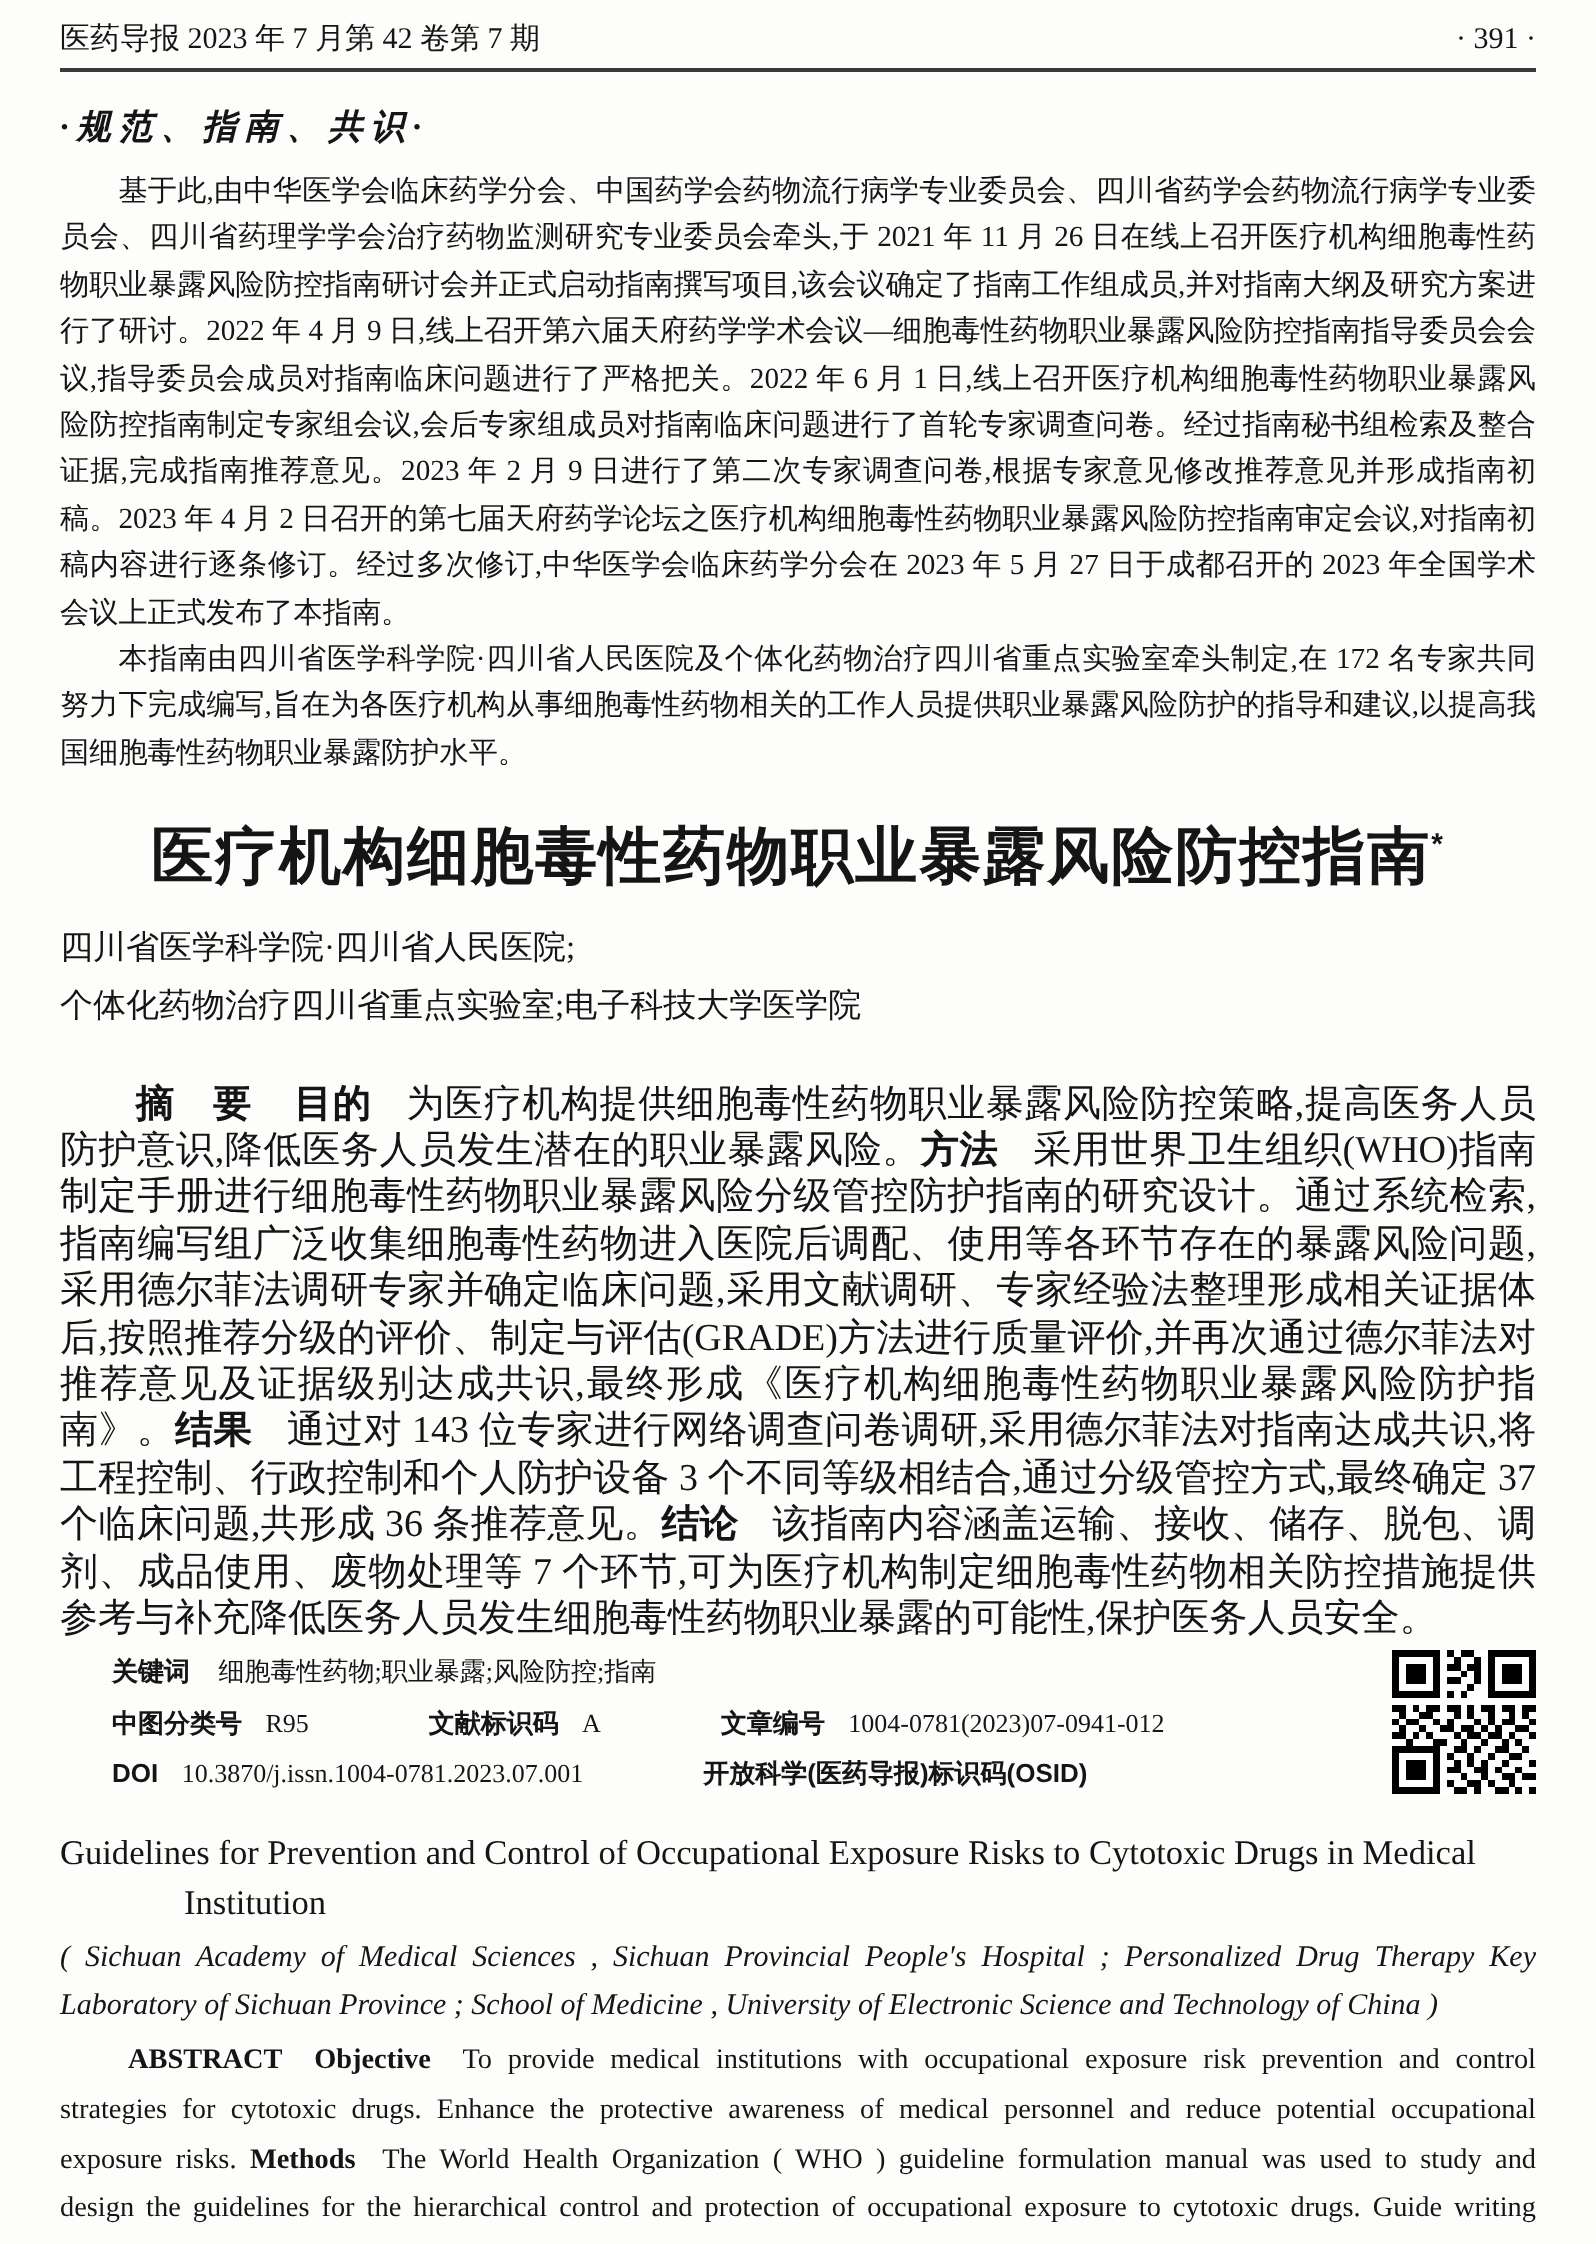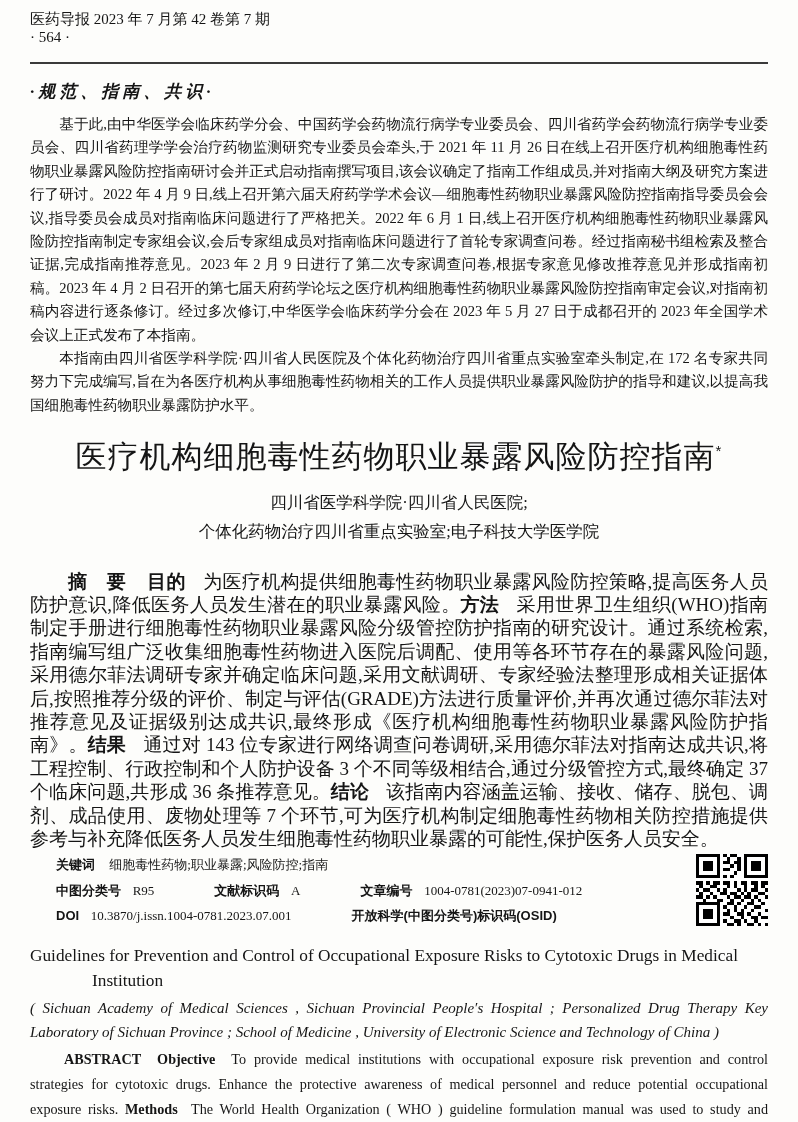--- a/index.html
+++ b/index.html
@@ -4,36 +4,36 @@
 <style>
   html,body { margin:0; padding:0; background:#888; }
   .page {
     width:798px; height:1122px; margin:0 auto; background:#fdfdfb;
     position:relative; overflow:hidden; color:#151515;
     font-family:"Liberation Serif","DejaVu Serif",serif;
     box-sizing:border-box; padding:8px 30px 0 30px;
   }
   
   .running-head { display:flex; justify-content:space-between; align-items:baseline;
-    font-size:15px; padding:2px 0 16px 0;flex-direction:column; }
+    font-size:15px; padding:2px 0 5px 0; }
   .head-rule { height:2px; background:#3a3a3a; border:0; margin:0; }
   
   .section-label { margin-top:16px; font-size:17px; font-weight:700; font-style:italic;
     letter-spacing:4px; }
   
   .editor-note { margin-top:10px; font-size:14.6px; line-height:23.4px; text-align:justify; }
   .editor-note p { margin:0; text-indent:2em; }
   .sans-b { font-family:"Liberation Sans","DejaVu Sans",sans-serif; font-weight:700; font-style:normal; }
   .lbl-space { display:inline-block; width:0.9em; }
   
   .article-title { margin:14px 0 0 0; text-align:center;
-    font-family:"Liberation Sans","DejaVu Sans",sans-serif; font-weight:400;
+    font-family:"Liberation Sans","DejaVu Sans",sans-serif; font-weight:700;
     font-size:31px; letter-spacing:1px; line-height:40px; }
   .article-title sup { font-size:15px; vertical-align:super; }
-  .affiliations { margin-top:10px; text-align:center; font-size:16.5px; line-height:29px; }
+  .affiliations { margin-top:10px; text-align:left; font-size:16.5px; line-height:29px; }
   
   .abstract-cn { margin-top:24px; font-size:19px; line-height:23.4px; text-align:justify; }
   .abstract-cn .para { margin:0; text-indent:2em; }
   .inline-gap { display:inline-block; width:1.1em; }
   
   .meta-block { position:relative; margin-top:2px; padding-right:92px; }
   .meta-line { margin:0; text-indent:2em; line-height:25.5px; font-size:13px; text-align:left; }
   .gap-lg { display:inline-block; width:60px; }
   .qr { position:absolute; top:2px; right:0; width:72px; height:72px; }
   .qr svg { width:72px; height:72px; shape-rendering:crispEdges; }
@@ -46,21 +46,21 @@
   .en-abstract { margin:2px 0 0 0; font-size:14.2px; line-height:24.8px;
     text-align:justify; text-indent:34px; word-spacing:1.5px; }
 </style>
 </head>
 <body>
 
 <div class="page">
 
   <div class="running-head">
     <span>医药导报 2023 年 7 月第 42 卷第 7 期</span>
-    <span>· 564 ·</span>
+    <span>· 391 ·</span>
   </div>
   <hr class="head-rule">
 
   <div class="section-label">·规范、指南、共识·</div>
 
   <section class="editor-note">
     <p>基于此,由中华医学会临床药学分会、中国药学会药物流行病学专业委员会、四川省药学会药物流行病学专业委员会、四川省药理学学会治疗药物监测研究专业委员会牵头,于 2021 年 11 月 26 日在线上召开医疗机构细胞毒性药物职业暴露风险防控指南研讨会并正式启动指南撰写项目,该会议确定了指南工作组成员,并对指南大纲及研究方案进行了研讨。2022 年 4 月 9 日,线上召开第六届天府药学学术会议—细胞毒性药物职业暴露风险防控指南指导委员会会议,指导委员会成员对指南临床问题进行了严格把关。2022 年 6 月 1 日,线上召开医疗机构细胞毒性药物职业暴露风险防控指南制定专家组会议,会后专家组成员对指南临床问题进行了首轮专家调查问卷。经过指南秘书组检索及整合证据,完成指南推荐意见。2023 年 2 月 9 日进行了第二次专家调查问卷,根据专家意见修改推荐意见并形成指南初稿。2023 年 4 月 2 日召开的第七届天府药学论坛之医疗机构细胞毒性药物职业暴露风险防控指南审定会议,对指南初稿内容进行逐条修订。经过多次修订,中华医学会临床药学分会在 2023 年 5 月 27 日于成都召开的 2023 年全国学术会议上正式发布了本指南。</p>
     <p>本指南由四川省医学科学院·四川省人民医院及个体化药物治疗四川省重点实验室牵头制定,在 172 名专家共同努力下完成编写,旨在为各医疗机构从事细胞毒性药物相关的工作人员提供职业暴露风险防护的指导和建议,以提高我国细胞毒性药物职业暴露防护水平。</p>
   </section>
 
@@ -78,21 +78,21 @@
   </section>
 
   <div class="meta-block">
     <p class="meta-line">
       <span class="sans-b">关键词</span><span class="inline-gap"></span><span>细胞毒性药物;职业暴露;风险防控;指南</span>
     </p>
     <p class="meta-line">
       <span class="sans-b">中图分类号</span><span class="lbl-space"></span><span>R95</span><span class="gap-lg"></span><span class="sans-b">文献标识码</span><span class="lbl-space"></span><span>A</span><span class="gap-lg"></span><span class="sans-b">文章编号</span><span class="lbl-space"></span><span>1004-0781(2023)07-0941-012</span>
     </p>
     <p class="meta-line">
-      <span class="sans-b">DOI</span><span class="lbl-space"></span><span>10.3870/j.issn.1004-0781.2023.07.001</span><span class="gap-lg"></span><span class="sans-b">开放科学(中图分类号)标识码(OSID)</span>
+      <span class="sans-b">DOI</span><span class="lbl-space"></span><span>10.3870/j.issn.1004-0781.2023.07.001</span><span class="gap-lg"></span><span class="sans-b">开放科学(医药导报)标识码(OSID)</span>
     </p>
     <div class="qr">
       <svg viewBox="0 0 21 21" xmlns="http://www.w3.org/2000/svg">
         <rect x="0" y="0" width="21" height="21" fill="#fff"></rect>
         <rect x="0" y="0" width="7" height="7" fill="#000"></rect>
           <rect x="1" y="1" width="5" height="5" fill="#fff"></rect>
           <rect x="2" y="2" width="3" height="3" fill="#000"></rect>
         <rect x="14" y="0" width="7" height="7" fill="#000"></rect>
           <rect x="15" y="1" width="5" height="5" fill="#fff"></rect>
           <rect x="16" y="2" width="3" height="3" fill="#000"></rect>

